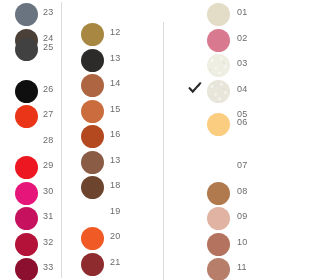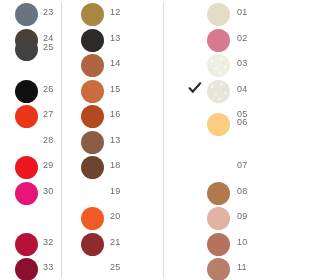--- a/index.html
+++ b/index.html
@@ -18,21 +18,21 @@
     display:flex;
     flex-direction:row;
   }
   .column{
     position:relative;
     height:260px;
     box-sizing:border-box;
     flex:0 0 auto;
   }
   .col-0{width:62px;}
-  .col-1{width:102px;}
+  .col-1{width:102px;margin-top:20px;}
   .col-2{width:98px;}
   .divider{
     position:absolute;
     top:2px;
     right:0;
     width:1px;
     height:276px;
     background:#dcdcdc;
   }
   .row{
@@ -118,20 +118,24 @@
         <span class="label">28</span>
       </div>
       <div class="row" style="top: 156px; padding-left: 32px;">
         <span class="swatch" style="background: rgb(236, 23, 32);"></span>
         <span class="label">29</span>
       </div>
       <div class="row" style="top: 181.5px;">
         <span class="swatch" style="background: rgb(230, 21, 122);"></span>
         <span class="label">30</span>
       </div>
+      <div class="row" style="top: 207px;">
+        <span class="swatch" style="background: rgb(198, 18, 94);"></span>
+        <span class="label">31</span>
+      </div>
       <div class="row" style="top: 232.5px;">
         <span class="swatch" style="background: rgb(180, 18, 57);"></span>
         <span class="label">32</span>
       </div>
       <div class="row" style="top: 258px;">
         <span class="swatch" style="background: rgb(141, 15, 48);"></span>
         <span class="label">33</span>
       </div>
       <div class="divider" style="background: rgb(220, 220, 220);"></div>
     </div>

